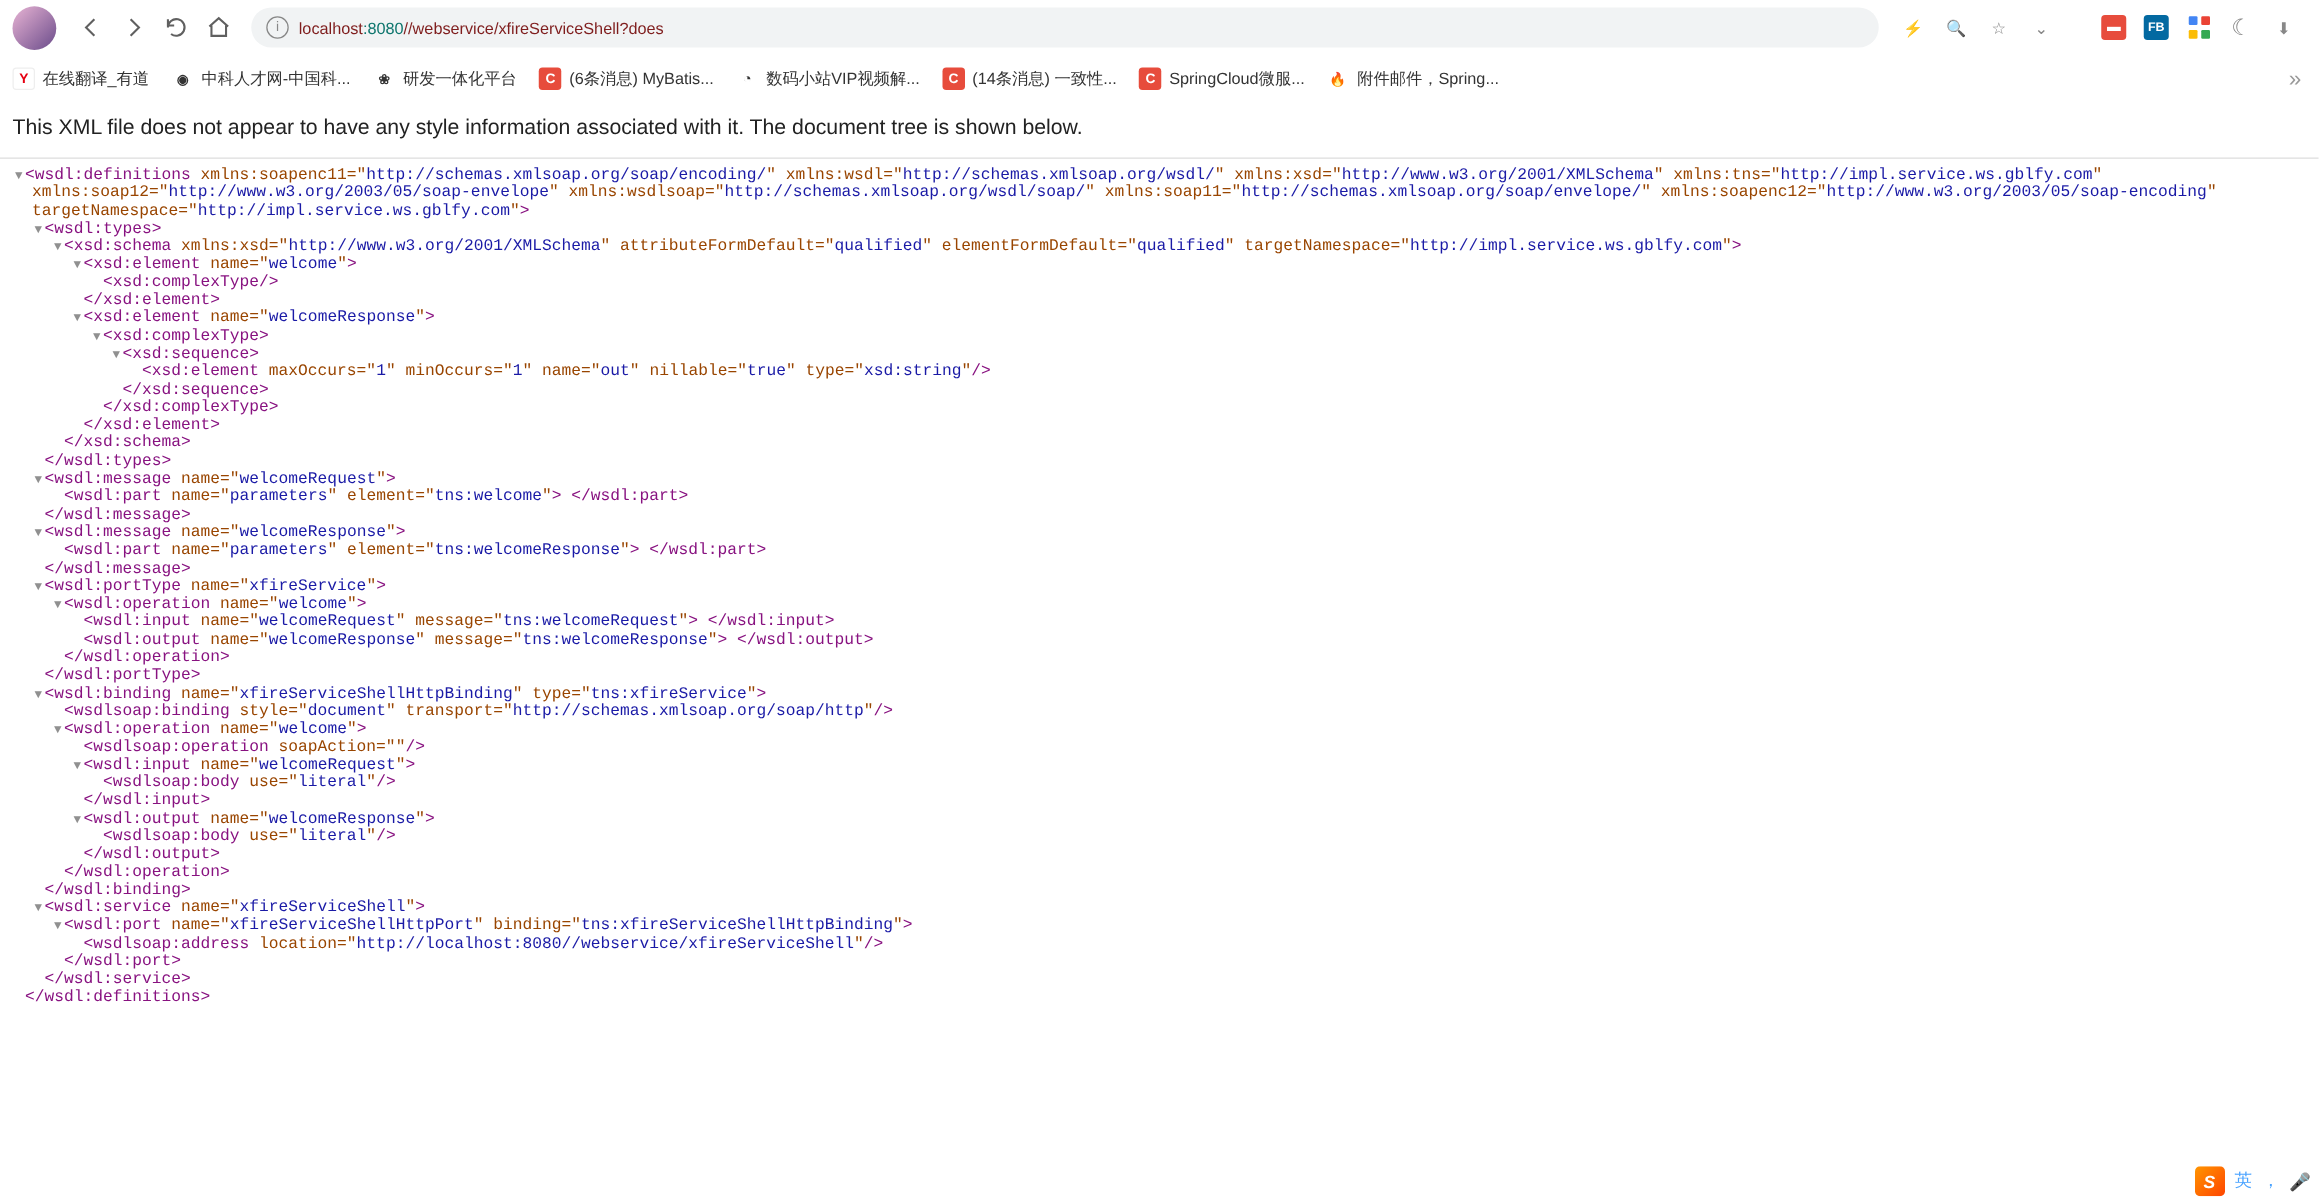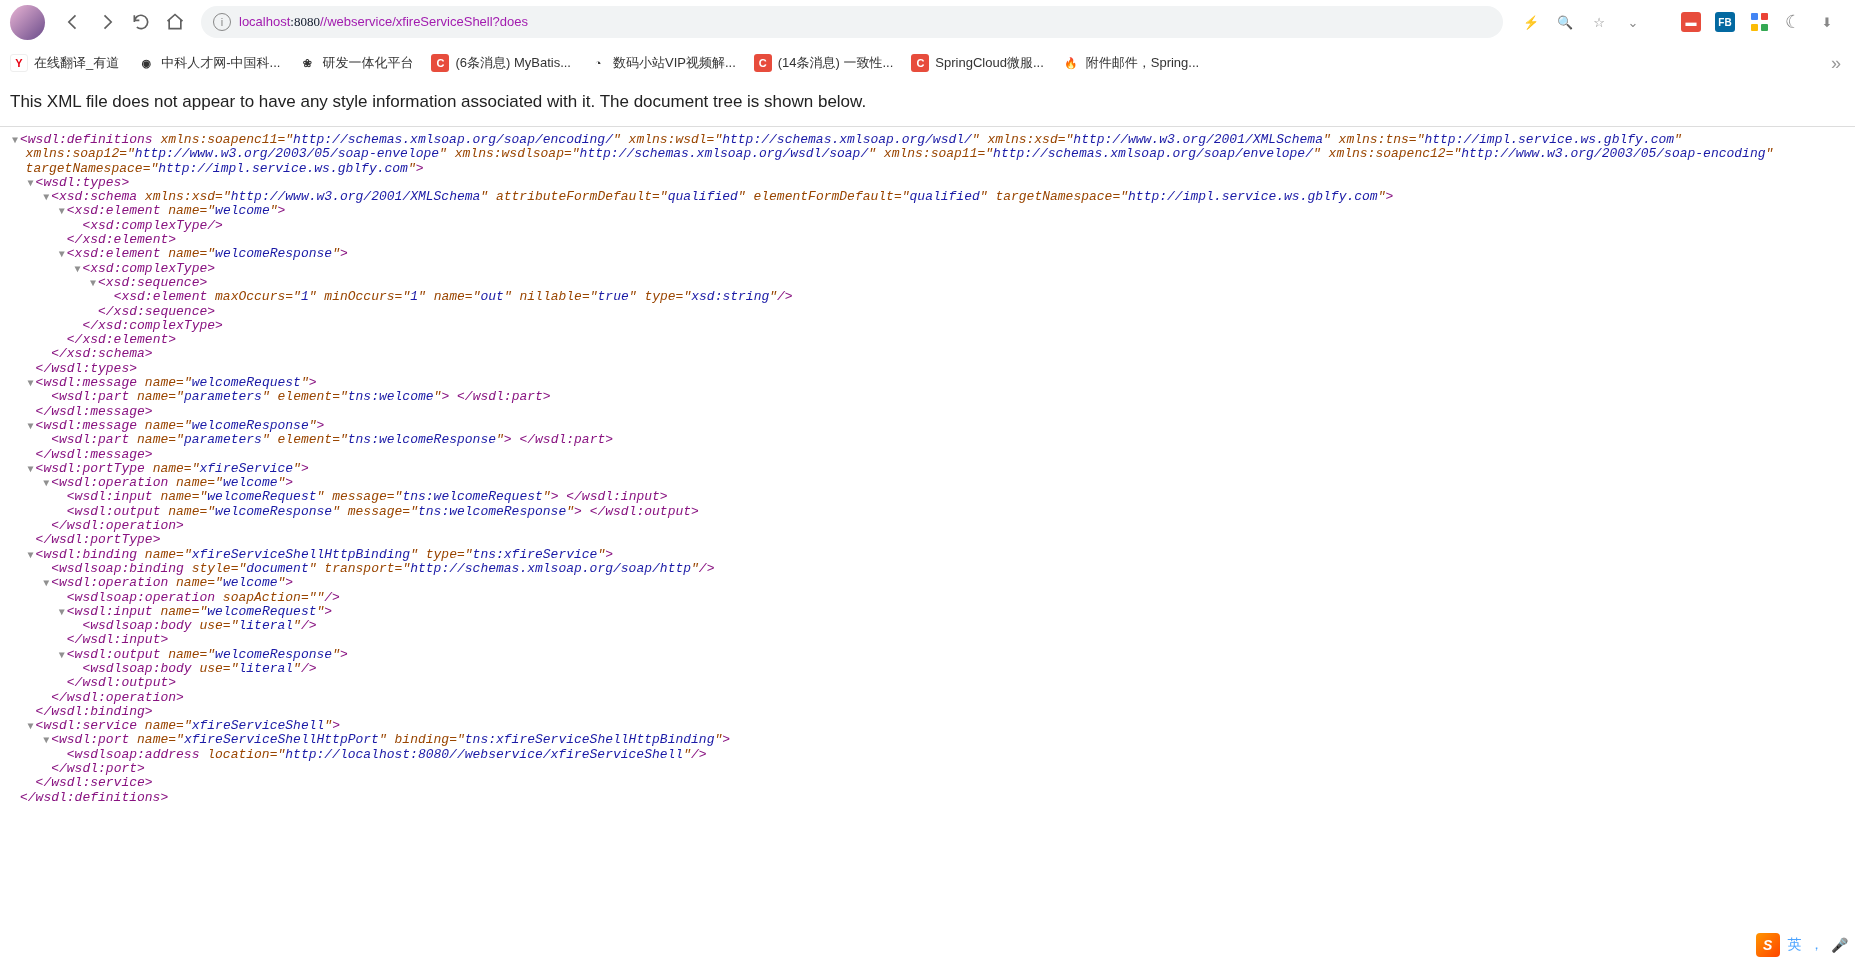--- a/index.html
+++ b/index.html
@@ -3,22 +3,22 @@
 <meta charset="utf-8">
 <style>
 * { margin: 0; padding: 0; box-sizing: border-box; }
 body { font-family: "Microsoft YaHei", Arial, sans-serif; font-size: 13px; background: #fff; }
 .toolbar { display: flex; align-items: center; padding: 6px 10px; gap: 2px; height: 44px; }
 .logo-badge { width: 35px; height: 35px; border-radius: 50%; background: linear-gradient(135deg,#e8b4d4,#6a4b8a); display:flex; align-items:center; justify-content:center; font-size:8px; color:#fff; margin-right:10px;}
 .nav-btn { width: 32px; height: 32px; display: flex; align-items: center; justify-content: center; cursor: pointer; color: #606060; }
 .nav-btn svg { width: 20px; height: 20px; fill: none; stroke: #606060; stroke-width: 2; }
 .address-bar { flex: 1; display: flex; align-items: center; background: #f1f3f4; border-radius: 16px; padding: 4px 12px; margin: 0 8px; height: 32px; }
 .info-icon { width: 18px; height: 18px; border: 1.5px solid #888; border-radius: 50%; display:flex; align-items:center; justify-content:center; font-size:11px; color:#888; margin-right:8px;}
-.url-host { color: #a21caf; }
-.url-path { color: #0f172a; font-family: Liberation Serif, serif; }
+.url-host { color: #7f1d1d; }
+.url-path { color: #0f766e; }
 .right-icons { display: flex; gap: 14px; align-items: center; padding: 0 8px;}
 .right-icons > * { width:20px; height:20px; display:flex; align-items:center; justify-content:center;}
 .red-sq { background:#e74c3c; color:#fff; font-size:11px; font-weight:bold; border-radius:3px; }
 .blue-sq { background:#0369a1; color:#fff; font-size:10px; font-weight:bold; border-radius:3px; }
 .dots-icon { display:grid; grid-template-columns:repeat(2,7px); gap:3px; }
 .dots-icon span:nth-child(1){background:#4285f4;} .dots-icon span:nth-child(2){background:#ea4335;}
 .dots-icon span:nth-child(3){background:#fbbc05;} .dots-icon span:nth-child(4){background:#34a853;}
 .dots-icon span { width:7px; height:7px; border-radius:1px; }
 .moon { color:#888; font-size:18px;}
 .bookmarks { display: flex; align-items: center; padding: 6px 10px; gap: 18px; height: 38px; font-size: 13px;}
@@ -26,21 +26,21 @@
 .bm-icon { width: 18px; height: 18px; border-radius: 3px; display:flex; align-items:center; justify-content:center; font-size:11px; font-weight:bold;}
 .bmi-y { background:#fff; color:#e60012; border:1px solid #eee;}
 .bmi-g { background:#fff; }
 .bmi-o { background:#fff;}
 .bmi-c { background:#e74c3c; color:#fff;}
 .bmi-b { background:#fff;}
 .bmi-f { background:#fff;}
 .bm-overflow { margin-left: auto; color:#999; font-size:18px; padding:0 4px;}
 .info-line { padding: 10px 10px; font-size: 17px; color: #222; }
 hr { border: none; border-top: 1px solid #ddd; margin: 4px 0 6px 0;}
-pre { font-family: Consolas, "Courier New", monospace; font-size: 13px; white-space: pre; padding: 0 4px 10px 10px; line-height: 1.1; font-style: italic; }
+pre { font-family: Consolas, "Courier New", monospace; font-size: 13px; white-space: pre; padding: 0 4px 10px 10px; line-height: 1.1; }
 .t { color: #881280; } 
 .a { color: #994500; } 
 .v { color: #1a1aa6; } 
 .q { color: #994500; } 
 .ar { color: #909090; font-size:10px; display:inline-block; width:10px; text-align:center;}
 .ime { position:fixed; bottom:6px; right:6px; display:flex; align-items:center; gap:8px; font-size:14px;}
 .ime-s { background:linear-gradient(135deg,#ff9500,#ff4500); color:#fff; width:24px; height:24px; border-radius:4px; display:flex; align-items:center; justify-content:center; font-weight:bold; font-style:italic;}
 </style>
 </head>
 <body>

